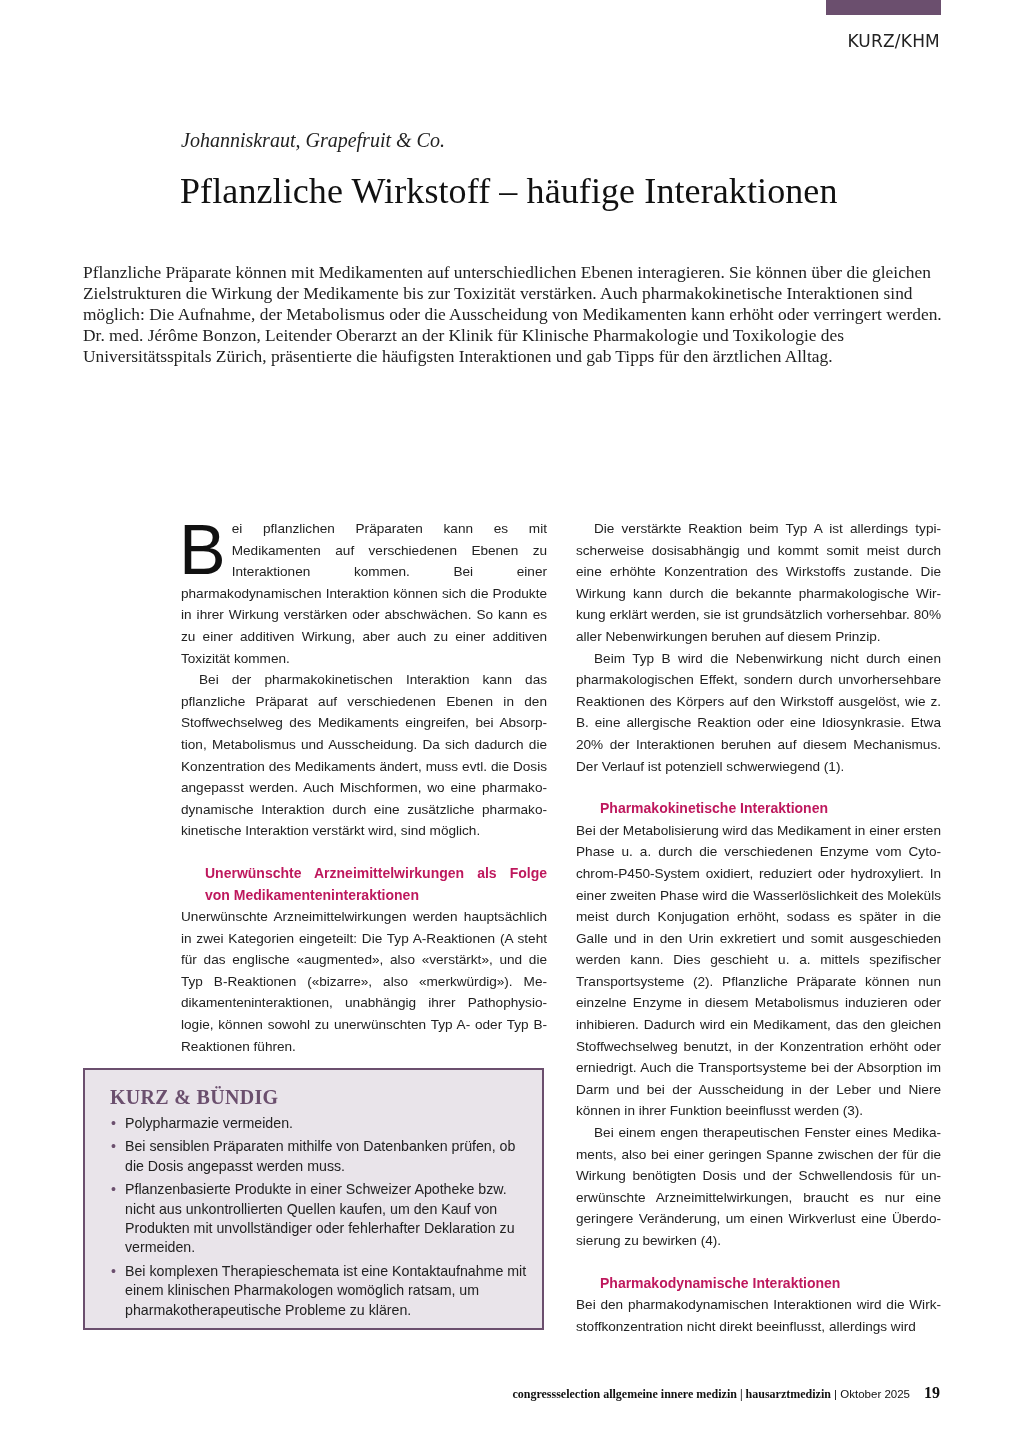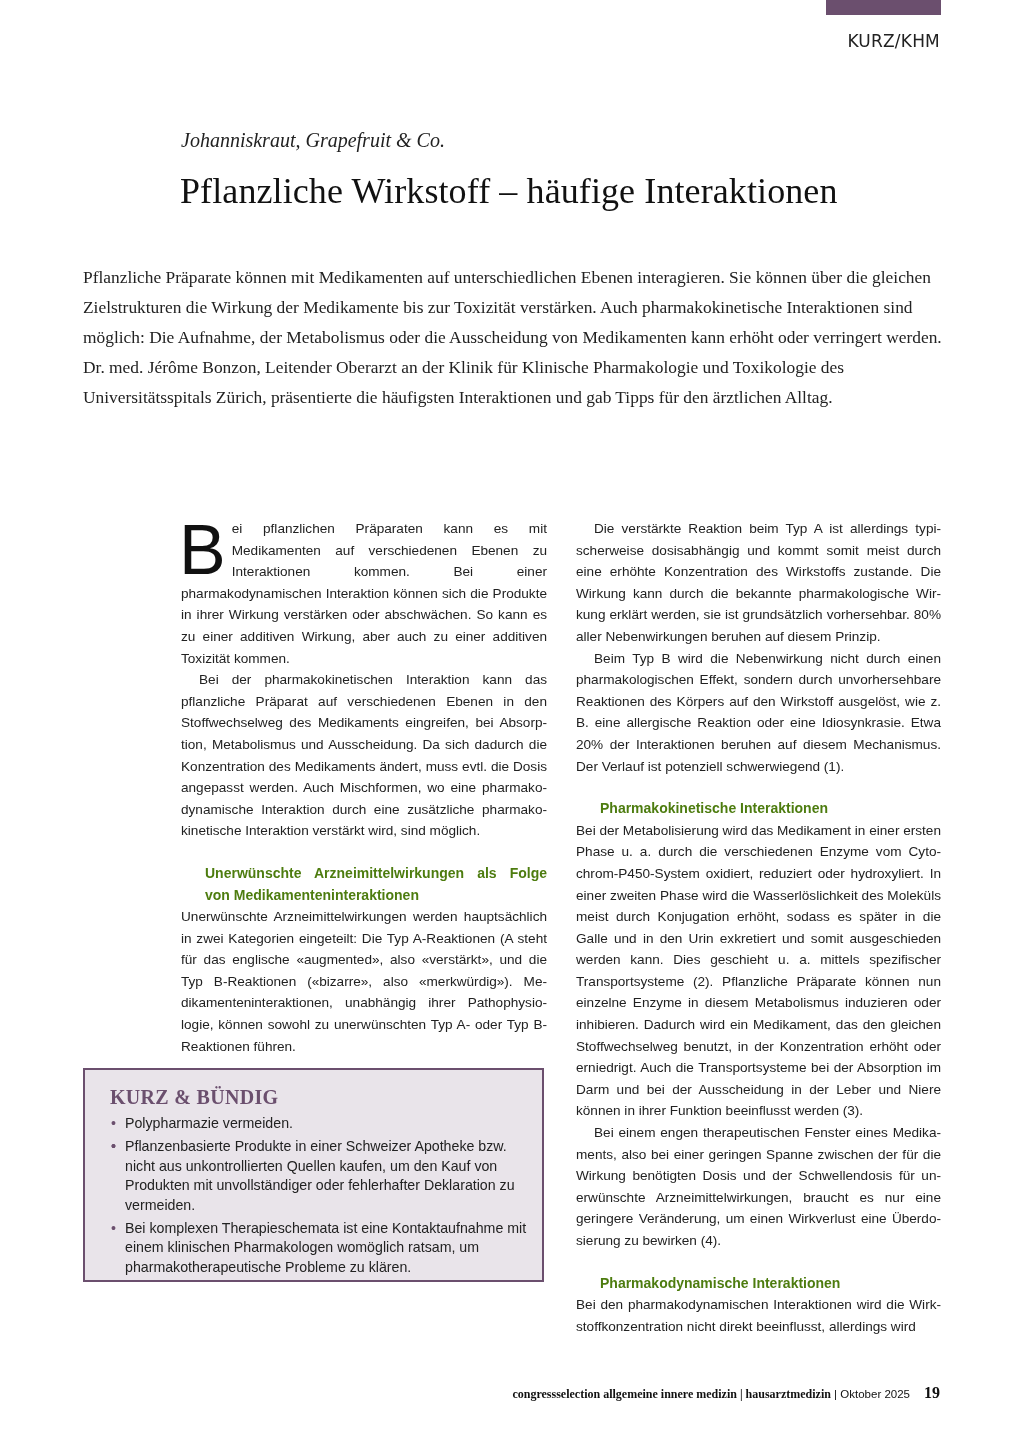--- a/index.html
+++ b/index.html
@@ -1,29 +1,29 @@
 <!DOCTYPE html>
 <html><head>
 <meta charset="utf-8">
 <style>
   html, body { margin: 0; padding: 0; }
   body { width: 1024px; height: 1448px; background: #ffffff; position: relative; overflow: hidden; color: #1a1a1a; font-family: "Liberation Sans", sans-serif; }
   .top-bar { position: absolute; left: 826px; top: 0; width: 115px; height: 15px; background: #6b4f6e; }
   .section-label { position: absolute; right: 84px; top: 31px; font-family: "DejaVu Sans", sans-serif; font-size: 17px; color: #222; letter-spacing: 0.2px; }
   .kicker { position: absolute; left: 181px; top: 129px; font-family: "Liberation Serif", serif; font-style: italic; font-size: 20px; color: #222; text-align: right; }
   .title { position: absolute; left: 180px; top: 170px; font-family: "Liberation Serif", serif; font-size: 36px; color: #111; letter-spacing: 0.1px; }
-  .lead { position: absolute; left: 83px; top: 262px; width: 860px; font-family: "Liberation Serif", serif; font-size: 17.4px; line-height: 30px; color: #222; }
+  .lead { position: absolute; left: 83px; top: 262px; width: 860px; font-family: "Liberation Serif", serif; font-size: 17.4px; line-height: 21px; color: #222; }
   .col { position: absolute; font-family: "Liberation Sans", sans-serif; font-size: 13.6px; line-height: 21.6px; color: #222; text-align: justify; hyphens: manual; }
   .col-left { left: 181px; top: 518px; width: 366px; }
   .col-right { left: 576px; top: 518px; width: 365px; }
   .col p { margin: 0; text-indent: 18px; }
   .col p.noindent { text-indent: 0; }
-  .col h3 { margin: 21px 0 0 0; font-size: 14px; line-height: 21.6px; font-weight: bold; color: #4d7c0f; padding-left: 24px; }
+  .col h3 { margin: 21px 0 0 0; font-size: 14px; line-height: 21.6px; font-weight: bold; color: #be185d; padding-left: 24px; }
   .dropcap { float: left; font-family: "Liberation Sans", sans-serif; font-size: 70px; line-height: 56px; margin: 4px 6px 0 -2px; color: #111; }
-  .box { position: absolute; left: 83px; top: 1068px; width: 461px; height: 214px; background: #e9e4ea; border: 2px solid #6b4f6e; box-sizing: border-box; }
+  .box { position: absolute; left: 83px; top: 1068px; width: 461px; height: 262px; background: #e9e4ea; border: 2px solid #6b4f6e; box-sizing: border-box; }
   .box-title { position: absolute; left: 25px; top: 16px; font-family: "Liberation Serif", serif; font-weight: bold; font-size: 20px; color: #6b4f6e; letter-spacing: 0.3px; }
   .box ul { position: absolute; left: 25px; top: 44px; width: 420px; margin: 0; padding: 0; list-style: none; font-family: "Liberation Sans", sans-serif; font-size: 14.2px; line-height: 19.4px; color: #222; }
   .box li { position: relative; padding-left: 15px; margin-bottom: 4px; }
   .box li .bullet { position: absolute; left: 1px; top: 0; color: #6b4f6e; }
   .footer { position: absolute; right: 84px; top: 1384px; font-size: 11.5px; color: #111; white-space: nowrap; }
   .footer .pub { font-family: "Liberation Serif", serif; font-weight: bold; font-size: 12px; }
   .footer .date { font-family: "Liberation Sans", sans-serif; }
   .footer .page { font-family: "Liberation Serif", serif; font-weight: bold; font-size: 16px; margin-left: 14px; text-align: center; }
 </style>
 </head>
@@ -40,21 +40,21 @@
   <p class="noindent"><span class="dropcap">B</span><span>ei pflanzlichen Präparaten kann es mit Medikamenten auf verschiedenen Ebenen zu Interaktionen kommen. Bei einer pharmakodynamischen Interaktion kön­nen sich die Produkte in ihrer Wirkung verstärken oder ab­schwächen. So kann es zu einer additiven Wirkung, aber auch zu einer additiven Toxizität kommen.</span></p>
   <p>Bei der pharmakokinetischen Interaktion kann das pflanzliche Präparat auf verschiedenen Ebenen in den Stoffwechselweg des Medikaments eingreifen, bei Absorp­tion, Metabolismus und Ausscheidung. Da sich dadurch die Konzentration des Medikaments ändert, muss evtl. die Dosis angepasst werden. Auch Mischformen, wo eine pharmako­dynamische Interaktion durch eine zusätzliche pharmako­kinetische Interaktion verstärkt wird, sind möglich.</p>
   <h3>Unerwünschte Arzneimittelwirkungen als Folge von Medikamenteninteraktionen</h3>
   <p class="noindent">Unerwünschte Arzneimittelwirkungen werden hauptsäch­lich in zwei Kategorien eingeteilt: Die Typ A-Reaktionen (A steht für das englische «augmented», also «verstärkt», und die Typ B-Reaktionen («bizarre», also «merkwürdig»). Me­dikamenteninteraktionen, unabhängig ihrer Pathophysio­logie, können sowohl zu unerwünschten Typ A- oder Typ B-Reaktionen führen.</p>
 </div>
 
 <div class="box">
   <div class="box-title">KURZ &amp; BÜNDIG</div>
   <ul>
     <li><span class="bullet">•</span><span>Polypharmazie vermeiden.</span></li>
-    <li><span class="bullet">•</span></li>
+    <li><span class="bullet">•</span><span>Bei sensiblen Präparaten mithilfe von Datenbanken prüfen, ob die Dosis angepasst werden muss.</span></li>
     <li><span class="bullet">•</span><span>Pflanzenbasierte Produkte in einer Schweizer Apotheke bzw. nicht aus unkontrollierten Quellen kaufen, um den Kauf von Produkten mit unvollständiger oder fehlerhafter Deklaration zu vermeiden.</span></li>
     <li><span class="bullet">•</span><span>Bei komplexen Therapieschemata ist eine Kontaktauf­nahme mit einem klinischen Pharmakologen womöglich ratsam, um pharmakotherapeutische Probleme zu klären.</span></li>
   </ul>
 </div>
 
 <div class="col col-right">
   <p>Die verstärkte Reaktion beim Typ A ist allerdings typi­scherweise dosisabhängig und kommt somit meist durch eine erhöhte Konzentration des Wirkstoffs zustande. Die Wirkung kann durch die bekannte pharmakologische Wir­kung erklärt werden, sie ist grundsätzlich vorhersehbar. 80% aller Nebenwirkungen beruhen auf diesem Prinzip.</p>
   <p>Beim Typ B wird die Nebenwirkung nicht durch einen pharmakologischen Effekt, sondern durch unvorherseh­bare Reaktionen des Körpers auf den Wirkstoff ausgelöst, wie z. B. eine allergische Reaktion oder eine Idiosynkrasie. Etwa 20% der Interaktionen beruhen auf diesem Mecha­nismus. Der Verlauf ist potenziell schwerwiegend (1).</p>
   <h3>Pharmakokinetische Interaktionen</h3>
   <p class="noindent">Bei der Metabolisierung wird das Medikament in einer ers­ten Phase u. a. durch die verschiedenen Enzyme vom Cyto­chrom-P450-System oxidiert, reduziert oder hydroxyliert. In einer zweiten Phase wird die Wasserlöslichkeit des Mo­leküls meist durch Konjugation erhöht, sodass es später in die Galle und in den Urin exkretiert und somit ausgeschie­den werden kann. Dies geschieht u. a. mittels spezifischer Transportsysteme (2). Pflanzliche Präparate können nun einzelne Enzyme in diesem Metabolismus induzieren oder inhibieren. Dadurch wird ein Medikament, das den gleichen Stoffwechselweg benutzt, in der Konzentration erhöht oder erniedrigt. Auch die Transportsysteme bei der Absorption im Darm und bei der Ausscheidung in der Leber und Niere können in ihrer Funktion beeinflusst werden (3).</p>

